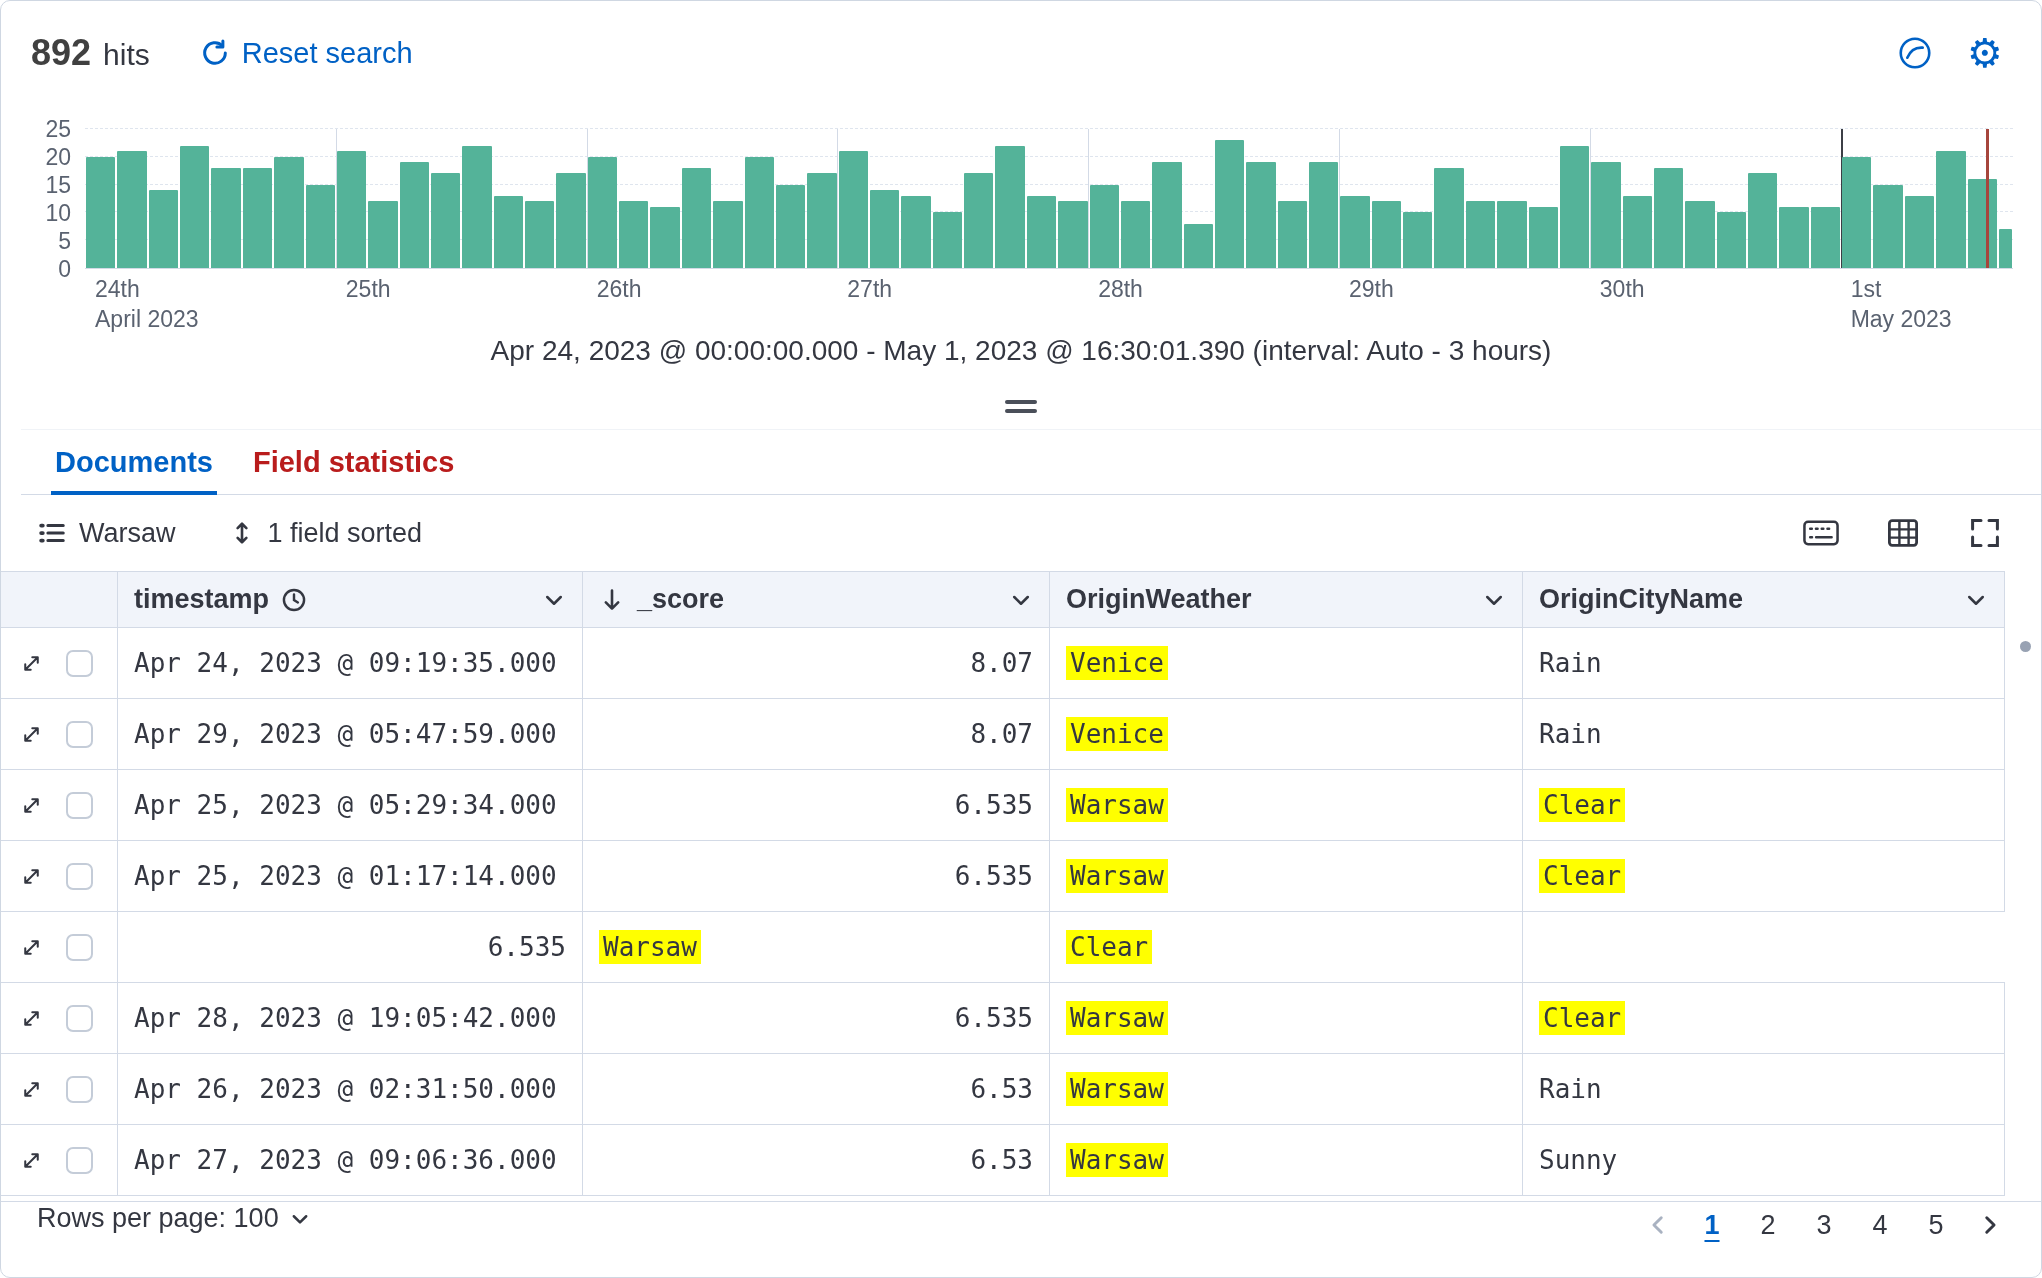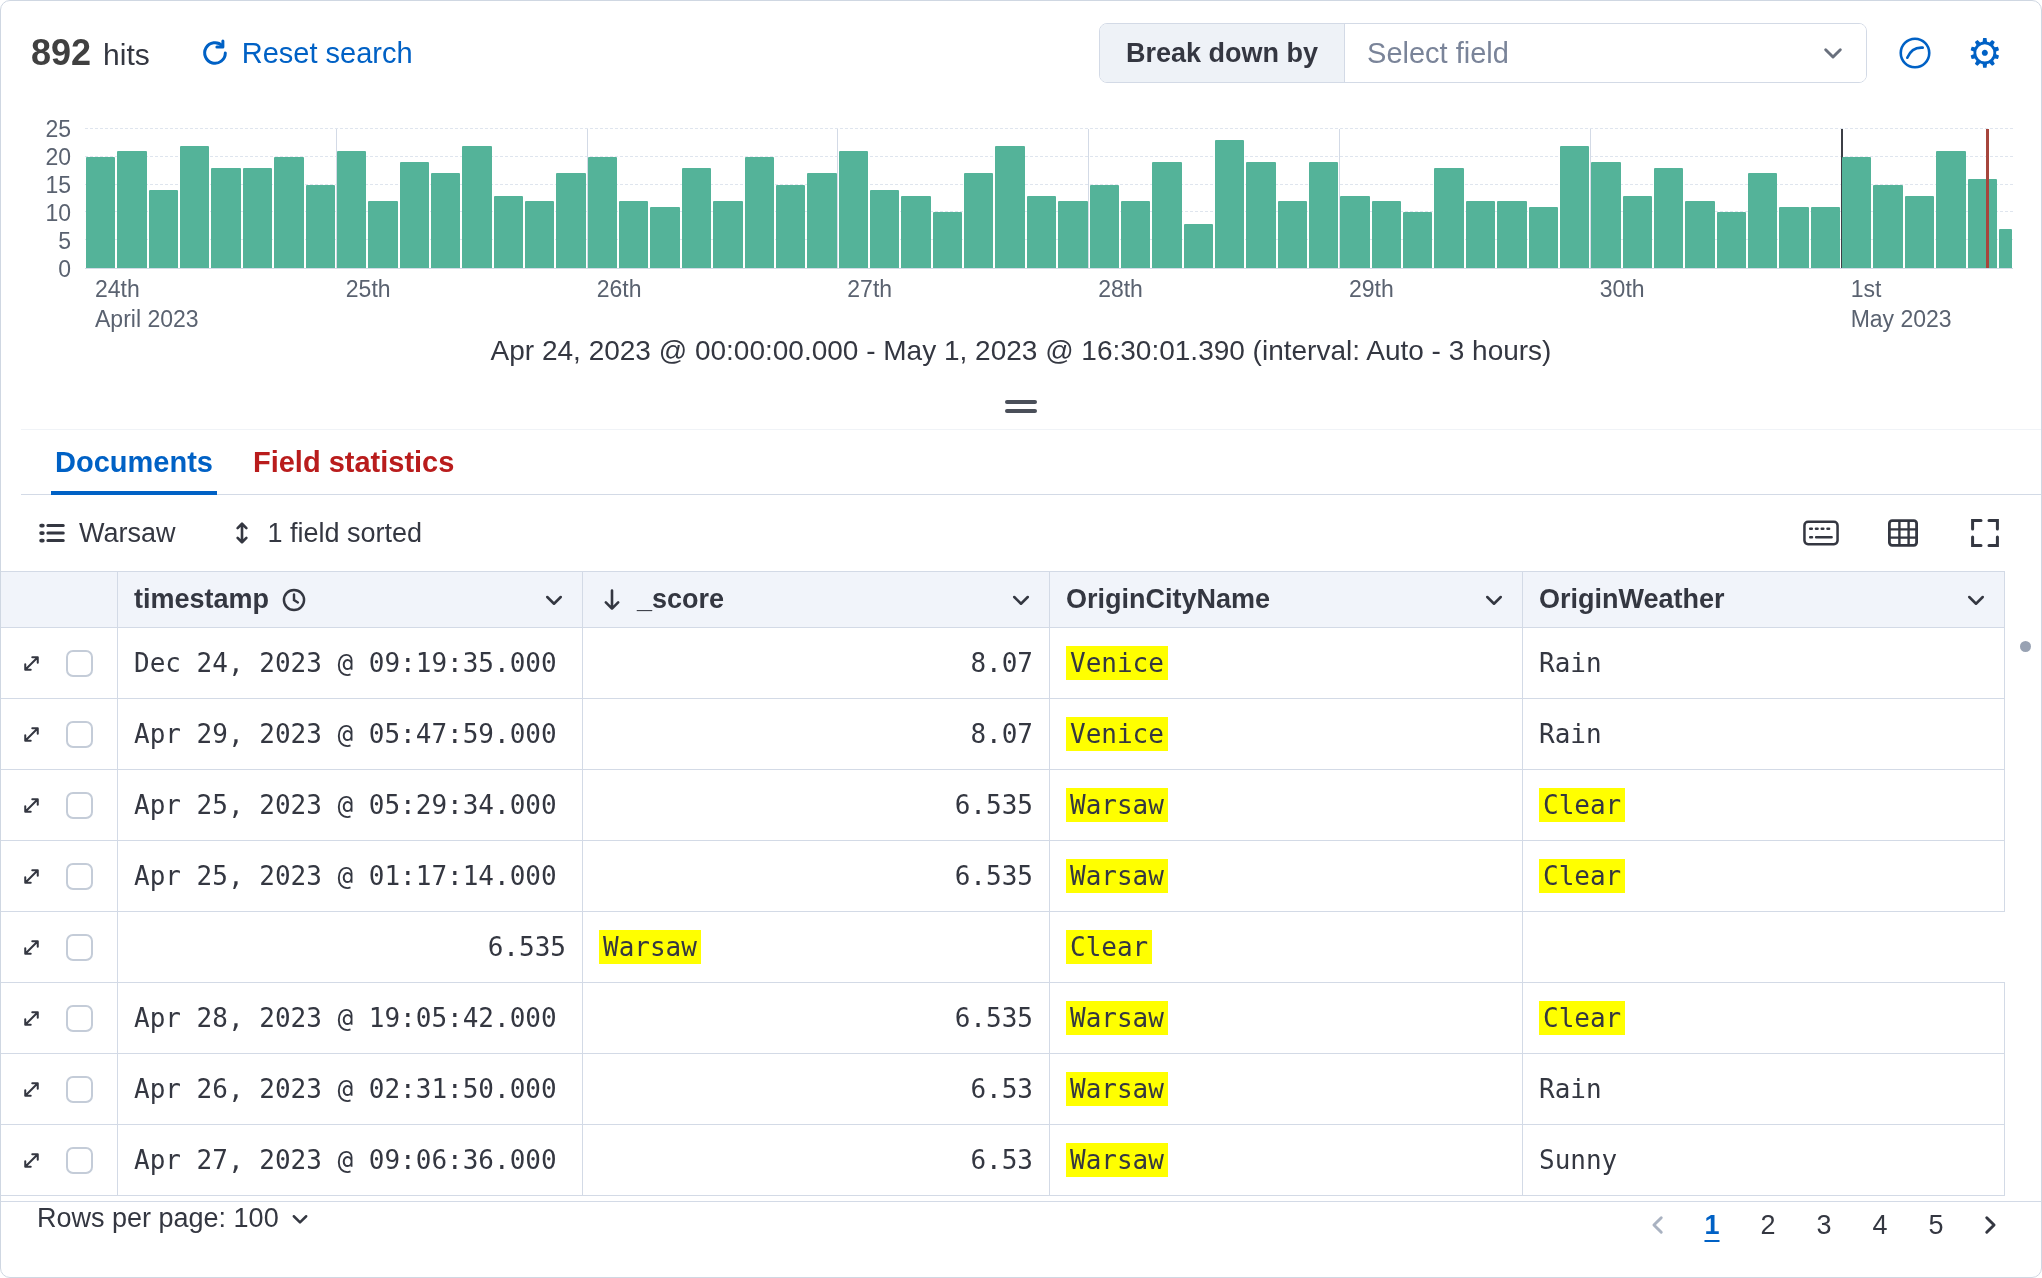--- a/index.html
+++ b/index.html
@@ -108,31 +108,20 @@
     <button class="reset">
       <span>
         <svg width="30" height="30" viewBox="0 0 16 16">
             <path d="M13.5 8a5.5 5.5 0 1 1-1.61-3.89" fill="none" stroke="#0061c5" stroke-width="1.6" stroke-linecap="round"></path>
             <path d="M12.2 1.6v3.2H9" fill="none" stroke="#0061c5" stroke-width="1.6" stroke-linecap="round" stroke-linejoin="round"></path>
           </svg>
       </span>
       <span>Reset search</span>
     </button>
     <div class="spacer"></div>
-    <div class="breakdown">
-      <div class="bd-label">Break down by</div>
-      <div class="bd-select">
-        <span class="placeholder">Select field</span>
-        <span class="chev">
-          <svg width="26" height="26" viewBox="0 0 16 16">
-              <path d="M3.5 6l4.5 4.5L12.5 6" fill="none" stroke="#69707d" stroke-width="1.8" stroke-linecap="round" stroke-linejoin="round"></path>
-            </svg>
-        </span>
-      </div>
-    </div>
     <button class="iconbtn">
       <span>
         <svg width="38" height="38" viewBox="0 0 32 32">
             <circle cx="16" cy="16" r="12" fill="none" stroke="#0061c5" stroke-width="2.2"></circle>
             <path d="M9.5 20c2.5-6 6.5-9 13-8.5" fill="none" stroke="#0061c5" stroke-width="2.2" stroke-linecap="round"></path>
           </svg>
       </span>
     </button>
     <button class="iconbtn">
       <span class="gear-glyph">⚙</span>
@@ -346,47 +335,47 @@
             </svg>
         </span>
         <span>_score</span>
         <span class="hchev">
           <svg width="24" height="24" viewBox="0 0 16 16">
               <path d="M3.5 6l4.5 4.5L12.5 6" fill="none" stroke="#343741" stroke-width="1.7" stroke-linecap="round" stroke-linejoin="round"></path>
             </svg>
         </span>
       </div>
       <div class="hcell">
+        <span>OriginWeather</span>
+        <span class="hchev">
+          <svg width="24" height="24" viewBox="0 0 16 16">
+              <path d="M3.5 6l4.5 4.5L12.5 6" fill="none" stroke="#343741" stroke-width="1.7" stroke-linecap="round" stroke-linejoin="round"></path>
+            </svg>
+        </span>
+      </div>
+      <div class="hcell">
         <span>OriginCityName</span>
         <span class="hchev">
           <svg width="24" height="24" viewBox="0 0 16 16">
               <path d="M3.5 6l4.5 4.5L12.5 6" fill="none" stroke="#343741" stroke-width="1.7" stroke-linecap="round" stroke-linejoin="round"></path>
             </svg>
         </span>
       </div>
-      <div class="hcell">
-        <span>OriginWeather</span>
-        <span class="hchev">
-          <svg width="24" height="24" viewBox="0 0 16 16">
-              <path d="M3.5 6l4.5 4.5L12.5 6" fill="none" stroke="#343741" stroke-width="1.7" stroke-linecap="round" stroke-linejoin="round"></path>
-            </svg>
-        </span>
-      </div>
     </div>
     <div>
         <div class="dg-row">
           <div class="cell ctrl">
             <button class="expand-btn">
               <svg width="25" height="25" viewBox="0 0 16 16">
                 <path d="M4 12L12 4M8.5 4H12v3.5M4 8.5V12h3.5" fill="none" stroke="currentColor" stroke-width="1.3" stroke-linecap="round" stroke-linejoin="round"></path>
               </svg>
             </button>
             <span class="checkbox"></span>
           </div>
-          <div class="cell mono">Dec 24, 2023 @ 09:19:35.000</div>
+          <div class="cell mono">Apr 24, 2023 @ 09:19:35.000</div>
           <div class="cell mono score">8.07</div>
           <div class="cell mono">
             <span class="hl">Venice</span>
           </div>
           <div class="cell mono">
             <span>Rain</span>
           </div>
         </div>
         <div class="dg-row">
           <div class="cell ctrl">

